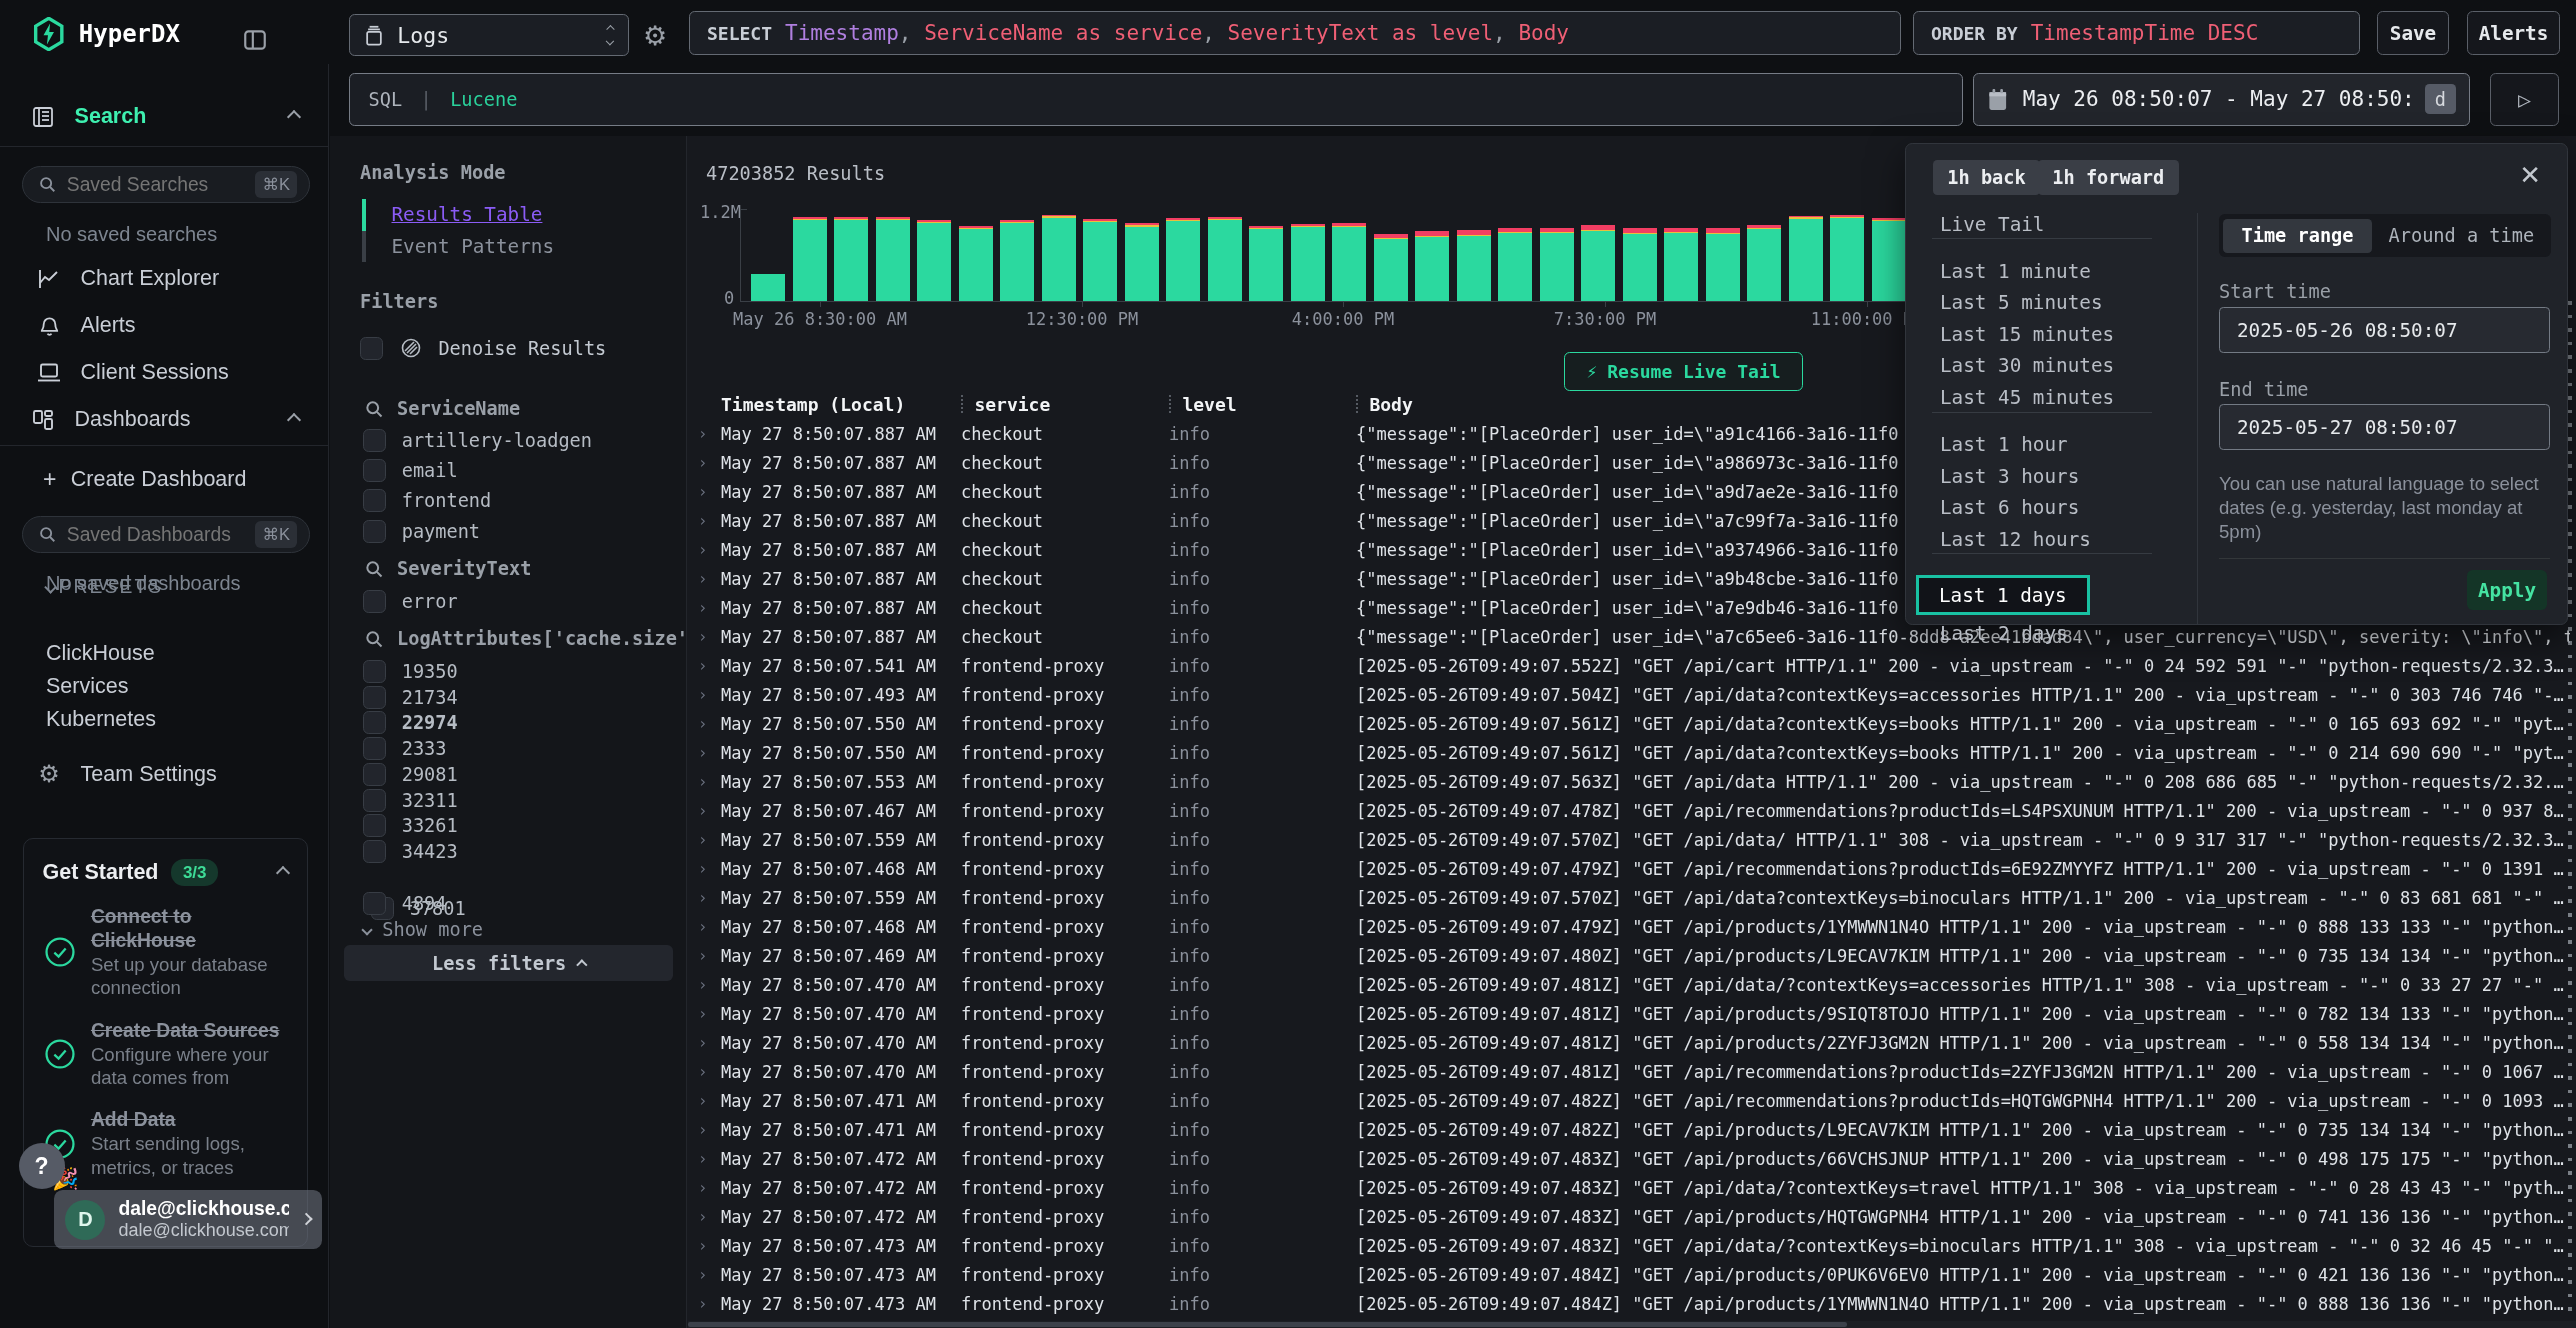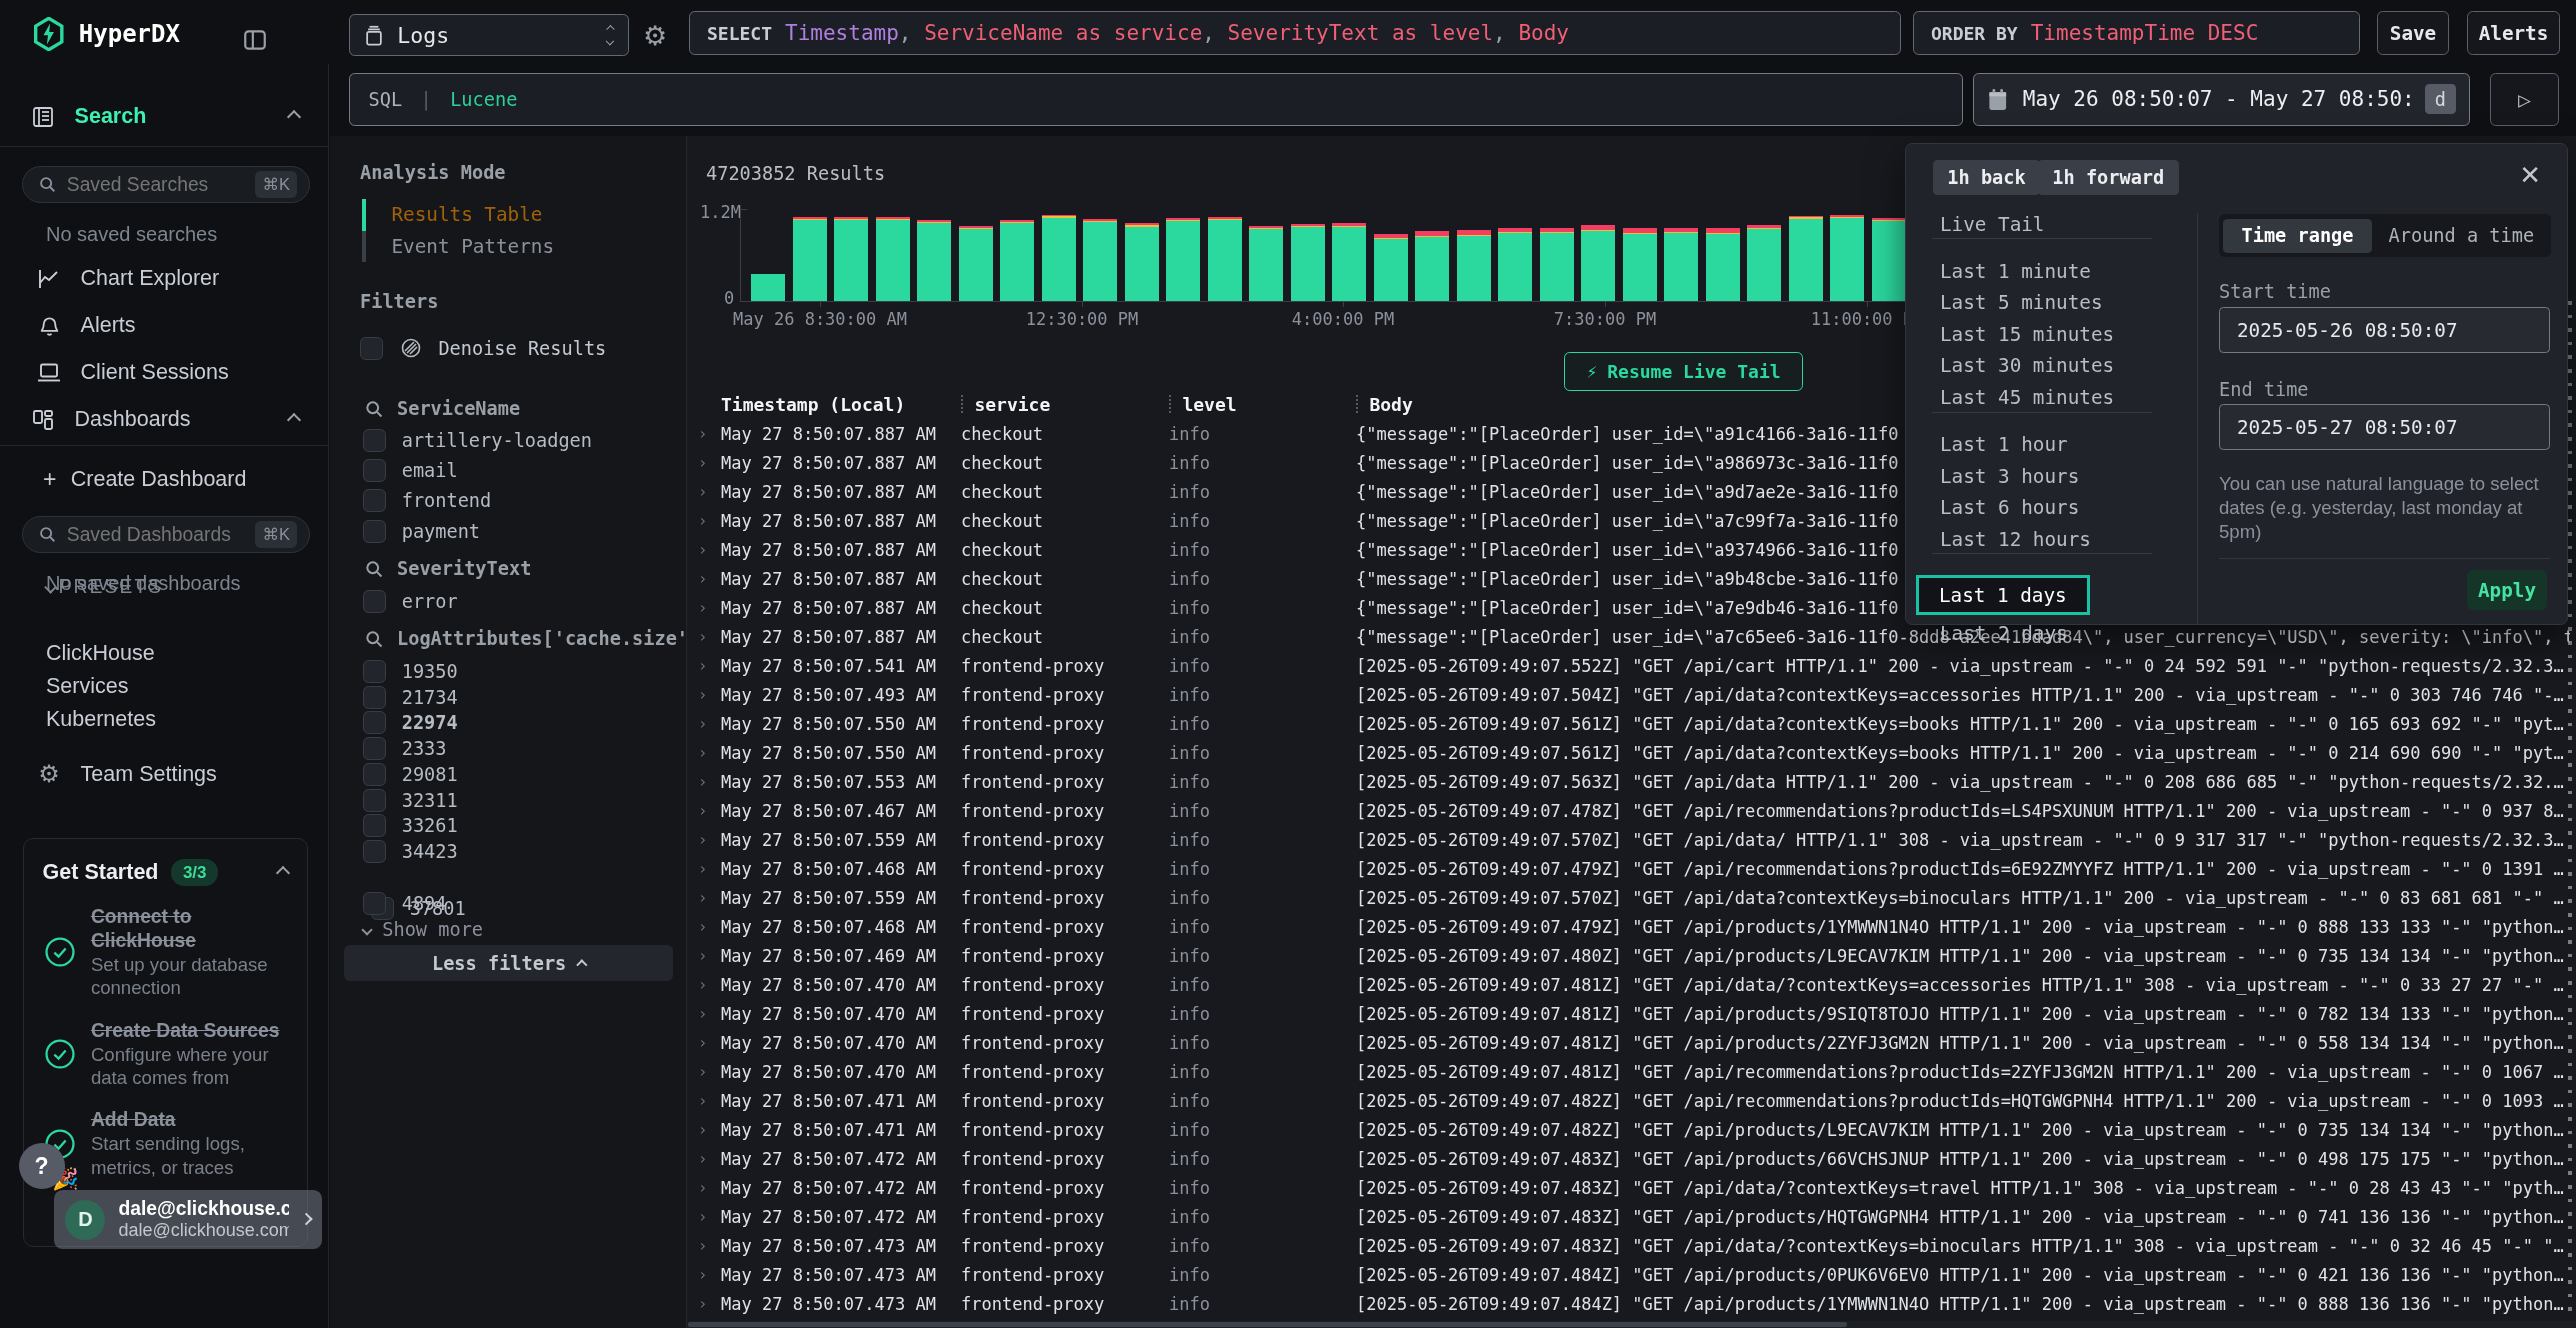--- a/index.html
+++ b/index.html
@@ -34,21 +34,21 @@
     padding:3.6px 7.2px; }
   .muted { color:#7d8590; }
 
   
   #filters-panel { left:330px; top:136px; width:357px; bottom:0; background:#14161a;
     border-right:0.7px solid #23262c; }
   .f-title { font-family:"DejaVu Sans Mono",monospace; font-weight:bold; color:#9aa0a8;
     font-size:18.6px; }
   .mode-item { font-family:"DejaVu Sans Mono",monospace; font-size:19.3px; color:#8b919c;
     padding:4.3px 0 4.3px 26px; border-left:4.3px solid #3a3f46; cursor:pointer;}
-  .mode-item.active { color:#a16207; border-left-color:#2bd99f; }
+  .mode-item.active { color:#8b5cf6; border-left-color:#2bd99f;text-decoration:underline; }
   .cbx { width:23px; height:23px; background:#22252c; border:0.7px solid #383d45;
     border-radius:5.7px; flex:none; }
   .f-row { display:flex; align-items:center; gap:15.7px; position:absolute; left:30px;
     font-family:"DejaVu Sans Mono",monospace; font-size:18.6px; color:#b6bcc4; }
   .f-group-head { display:flex; align-items:center; gap:13px; position:absolute; left:34px;
     font-family:"DejaVu Sans Mono",monospace; font-size:18.6px; font-weight:bold; color:#9aa0a8; }
 
   
   #main-bg { left:687px; top:136px; right:0; bottom:0; background:#17191e; }
   .bar { position:absolute; bottom:0; width:34px; display:flex; flex-direction:column;

